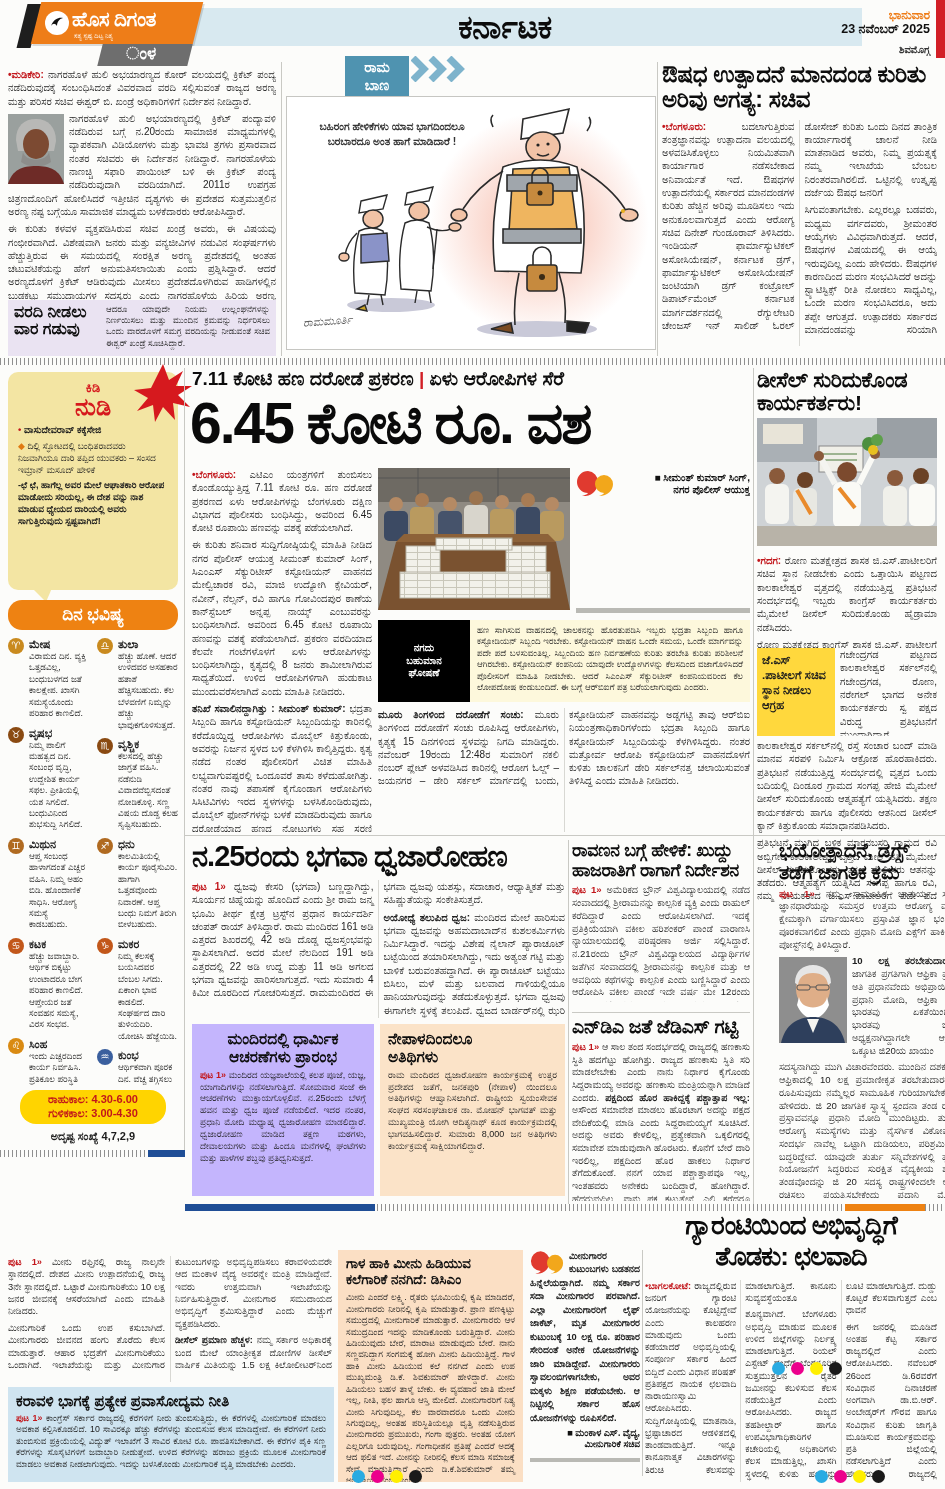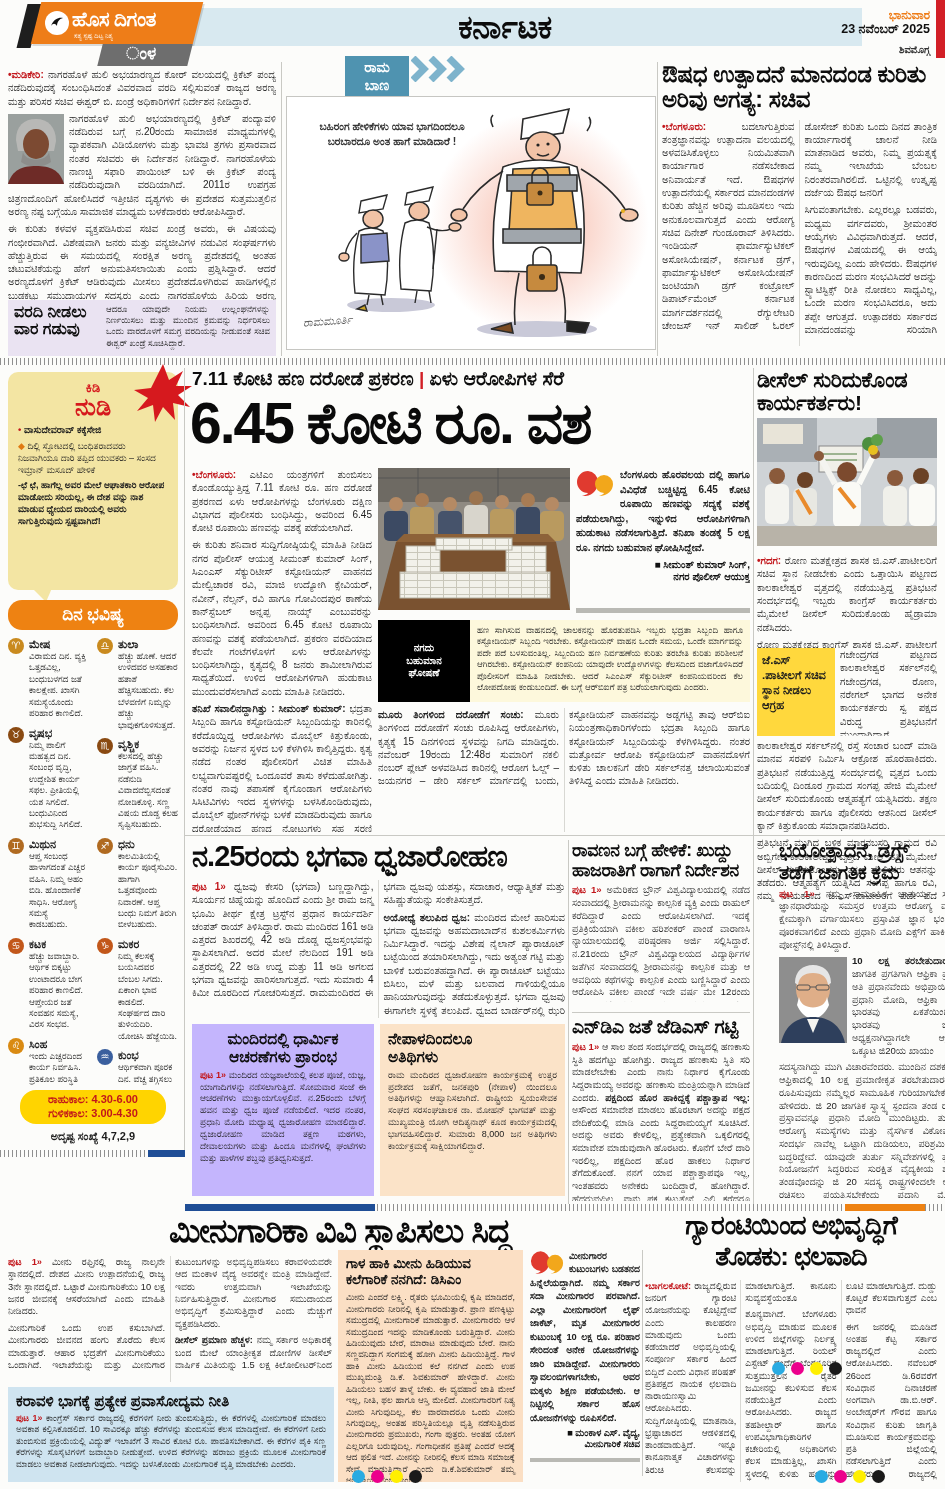--- a/index.html
+++ b/index.html
@@ -345,21 +345,20 @@
       <rect x="22" y="104" width="150" height="26" fill="url(#money)" stroke="#b5b2a4"></rect>
       <rect x="58" y="70" width="76" height="12" fill="url(#money)" stroke="#b5b2a4"></rect>
     </svg>
   </div>
 
   <div class="abs ovh" style="left:576px;top:468px;width:174px;height:144px;">
     <svg class="qicon" width="38" height="26" viewBox="0 0 38 26" style="float:left;margin:2px 6px 2px 0;">
       <path d="M12 1A11 11 0 1 0 12 23c0 0-1 2-6 3 10 1 16-6 16-14A11 11 0 0 0 12 1z" fill="#e03a2f"></path>
       <path d="M28 5a9 9 0 1 0 0 18c0 0-1 2-5 3 9 0 14-6 14-12A9 9 0 0 0 28 5z" fill="#f2a71b"></path>
     </svg>
-    <div class="quote-text just">ಬೆಂಗಳೂರು ಹೊರವಲಯ ದಲ್ಲಿ ಹಾಗೂ ವಿವಿಧೆಡೆ ಬಚ್ಚಿಟ್ಟಿದ್ದ 6.45 ಕೋಟಿ ರೂಪಾಯಿ ಹಣವನ್ನು ಸದ್ಯಕ್ಕೆ ವಶಕ್ಕೆ ಪಡೆಯಲಾಗಿದ್ದು, ಇನ್ನುಳಿದ ಆರೋಪಿಗಳಿಗಾಗಿ ಹುಡುಕಾಟ ನಡೆಸಲಾಗುತ್ತಿದೆ. ತನಿಖಾ ತಂಡಕ್ಕೆ 5 ಲಕ್ಷ ರೂ. ನಗದು ಬಹುಮಾನ ಘೋಷಿಸಿದ್ದೇವೆ.</div>
     <div class="attr" style="margin-top:4px;"><span>■</span> <span>ಸೀಮಂತ್ ಕುಮಾರ್ ಸಿಂಗ್,</span></div>
     <div class="attr">ನಗರ ಪೊಲೀಸ್ ಆಯುಕ್ತ</div>
   </div>
   <div class="abs" style="left:576px;top:608px;width:174px;height:5px;background:#b9b9b4;"></div>
 
   <div class="abs" style="left:378px;top:620px;width:372px;height:82px;display:flex;">
     <div style="flex:0 0 92px;background:#000000;color:#fff;font-weight:800;font-size:10px;text-align:center;display:flex;flex-direction:column;justify-content:center;line-height:1.25;">
       <span>ನಗದು</span>
       <span>ಬಹುಮಾನ</span>
       <span>ಘೋಷಣೆ</span>
@@ -493,21 +492,20 @@
       <p>ಸದಸ್ಯನಾಗಿದ್ದು ಮುಗಿ ವಿಚಾರವೆಂದರು. ಮುಂದಿನ ದಶಕದಲ್ಲಿ ಆಫ್ರಿಕಾದಲ್ಲಿ 10 ಲಕ್ಷ ಪ್ರಮಾಣೀಕೃತ ತರಬೇತುದಾರರನ್ನು ರೂಪಿಸುವುದು ನಮ್ಮೆಲ್ಲರ ಸಾಮೂಹಿಕ ಗುರಿಯಾಗಬೇಕೆಂದು ಹೇಳಿದರು. ಜಿ 20 ಜಾಗತಿಕ ಸ್ವಾಸ್ಥ್ಯ ಸ್ಪಂದನಾ ತಂಡ ರಚನೆ ಪ್ರಸ್ತಾವವನ್ನೂ ಪ್ರಧಾನಿ ಮೋದಿ ಮುಂದಿಟ್ಟರು. ತುರ್ತು ಆರೋಗ್ಯ ಸಮಸ್ಯೆಗಳು ಮತ್ತು ನೈಸರ್ಗಿಕ ವಿಕೋಪಗಳ ಸಂದರ್ಭ ನಾವೆಲ್ಲ ಒಟ್ಟಾಗಿ ದುಡಿಯಲು, ಪರಿಶ್ರಮಿಸಲು ಬದ್ಧರಿದ್ದೇವೆ. ಯಾವುದೇ ತುರ್ತು ಸನ್ನಿವೇಶಗಳಲ್ಲಿ ತ್ವರಿತ ನಿಯೋಜನೆಗೆ ಸಿದ್ಧರಿರುವ ಸುರಕ್ಷಿತ ವೈದ್ಯಕೀಯ ಶಕ್ತಿದ ತಂಡವೊಂದನ್ನು ಜಿ 20 ಸದಸ್ಯ ರಾಷ್ಟ್ರಗಳಿಂದಲೇ ಆರಿಸಿ ರಚಿಸಲು ಪ್ರಯತ್ನಿಸಬೇಕೆಂದು ಪ್ರಧಾನಿ ಮೋದಿ ಪ್ರತಿಪಾದಿಸಿದರು.</p>
     </div>
   </div>
 
   <div class="vrule" style="left:568px;top:840px;height:364px;"></div>
 
   <div class="hatch" style="left:185px;top:1204px;width:760px;"></div>
   <div class="abs" style="left:185px;top:1204px;width:190px;height:7px;background:#1f4e96;"></div>
   <div class="abs" style="left:845px;top:1204px;width:80px;height:7px;background:#ee8212;"></div>
 
-  <div class="abs" style="left:40px;top:1212px;width:600px;text-align:center;font-size:33px;font-weight:800;color:#0a0a0a;letter-spacing:-1px;white-space:nowrap;">ಮೀನುಗಾರಿಕಾ ವಿವಿ ಸ್ಥಾಪಿಸಲು ಸಿದ್ಧ</div>
 
   <div class="abs ovh body just cols2" style="left:8px;top:1256px;width:324px;height:126px;font-size:9.3px;">
     <p><span class="jump"><span>ಪುಟ 1</span><span>»</span></span>
     <span>ಮೀನು ರಫ್ತಿನಲ್ಲಿ ರಾಜ್ಯ ನಾಲ್ಕನೇ ಸ್ಥಾನದಲ್ಲಿದೆ. ದೇಶದ ಮೀನು ಉತ್ಪಾದನೆಯಲ್ಲಿ ರಾಜ್ಯ 3ನೇ ಸ್ಥಾನದಲ್ಲಿದೆ. ಒಟ್ಟಾರೆ ಮೀನುಗಾರಿಕೆಯು 10 ಲಕ್ಷ ಜನರ ಜೀವನಕ್ಕೆ ಆಸರೆಯಾಗಿದೆ ಎಂದು ಮಾಹಿತಿ ನೀಡಿದರು.</span></p>
     <p>ಮೀನುಗಾರಿಕೆ ಒಂದು ಉಪ ಕಸುಬಾಗಿದೆ. ಮೀನುಗಾರರು ಜೀವನದ ಹಂಗು ತೊರೆದು ಕೆಲಸ ಮಾಡುತ್ತಾರೆ. ಆಹಾರ ಭದ್ರತೆಗೆ ಮೀನುಗಾರಿಕೆಯು ಒಂದಾಗಿದೆ. ಇಲಾಖೆಯನ್ನು ಮತ್ತು ಮೀನುಗಾರ ಕುಟುಂಬಗಳನ್ನು ಅಭಿವೃದ್ಧಿಪಡಿಸಲು ಕರಾವಳಿಯವರೇ ಆದ ಮಂಕಾಳ ವೈದ್ಯ ಅವರನ್ನೇ ಮಂತ್ರಿ ಮಾಡಿದ್ದೇವೆ. ಇವರು ಉತ್ತಮವಾಗಿ ಇಲಾಖೆಯನ್ನು ನಿರ್ವಹಿಸುತ್ತಿದ್ದಾರೆ. ಮೀನುಗಾರ ಸಮುದಾಯದ ಅಭಿವೃದ್ಧಿಗೆ ಶ್ರಮಿಸುತ್ತಿದ್ದಾರೆ ಎಂದು ಮೆಚ್ಚುಗೆ ವ್ಯಕ್ತಪಡಿಸಿದರು.</p>
     <p><b>ಡೀಸೆಲ್ ಪ್ರಮಾಣ ಹೆಚ್ಚಳ:</b> <span>ನಮ್ಮ ಸರ್ಕಾರ ಅಧಿಕಾರಕ್ಕೆ ಬಂದ ಮೇಲೆ ಯಾಂತ್ರೀಕೃತ ದೋಣಿಗಳ ಡೀಸೆಲ್ ವಾರ್ಷಿಕ ಮಿತಿಯನ್ನು 1.5 ಲಕ್ಷ ಕಿಲೋಲೀಟರ್‌ನಿಂದ 2 ಲಕ್ಷ ಕಿಲೋಲೀಟರ್‌ಗೆ ಹೆಚ್ಚಿಸಲಾಗಿದೆ. ನಾಡ ದೋಣಿಗಳಿಗೆ ಕೈಗಾರಿಕಾ ಸೀಮೆ ಎಣ್ಣೆಯನ್ನು ಪ್ರತೀ ಲೀಟರ್‌ಗೆ 35 ರೂ. ರಿಯಾಯಿತಿ ದರದಲ್ಲಿ ವಿತರಣೆ ಮಾಡುತ್ತಿದ್ದೇವೆ. ಒಟ್ಟಾರೆ ಮೀನುಗಾರ ಸಮುದಾಯದ ಏಳಿಗೆಗೆ ಸರ್ಕಾರ ಪ್ರತೀ ಬಜೆಟ್‌ನಲ್ಲೂ ಹೊಸ ಕಾರ್ಯಕ್ರಮಗಳನ್ನು ನೀಡುತ್ತಿದೆ ಎಂದು ಹೇಳಿದರು.</span></p>
   </div>
 
   <div class="abs ovh" style="left:8px;top:1387px;width:326px;height:95px;background:#cfe4f0;padding:5px 8px;box-sizing:border-box;">
     <div class="boxtitle" style="font-size:15px;">ಕರಾವಳಿ ಭಾಗಕ್ಕೆ ಪ್ರತ್ಯೇಕ ಪ್ರವಾಸೋದ್ಯಮ ನೀತಿ</div>

